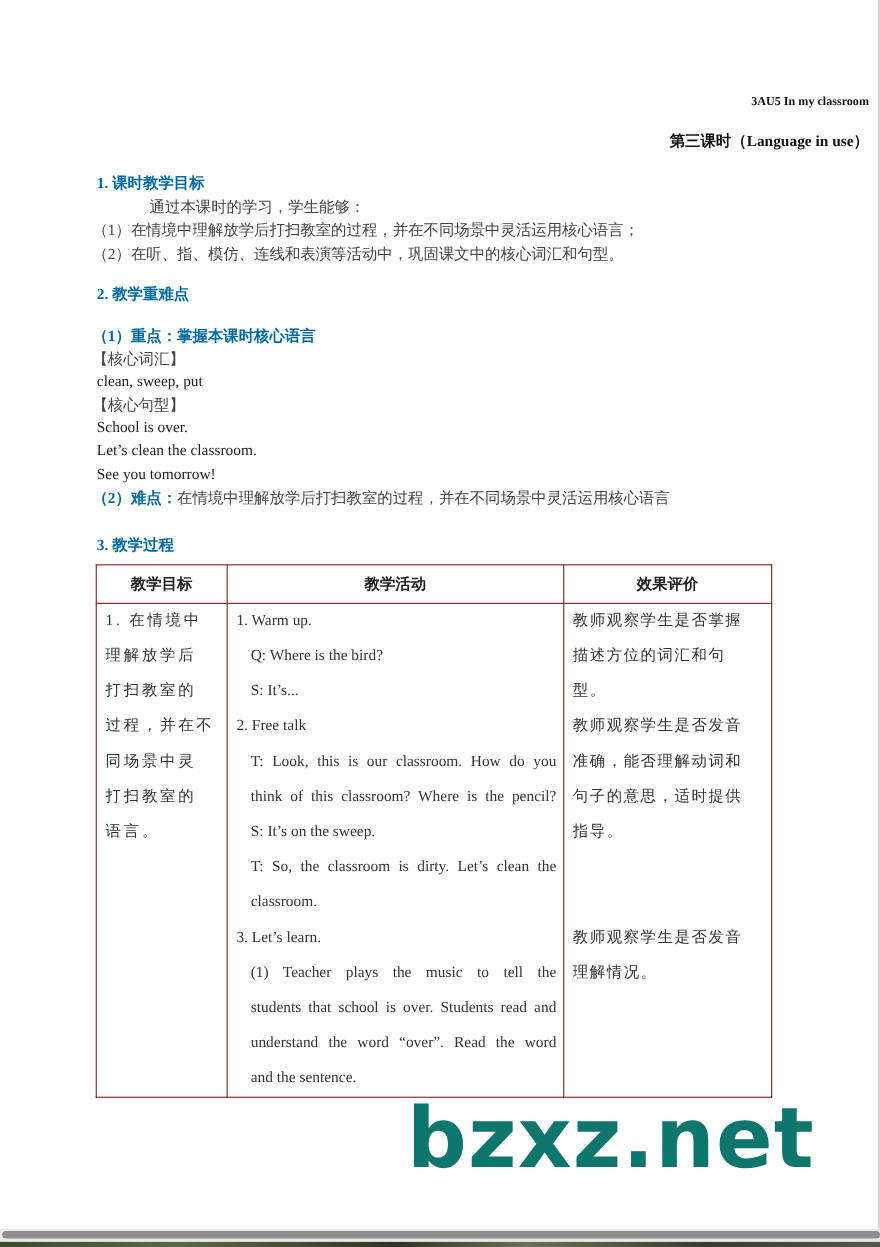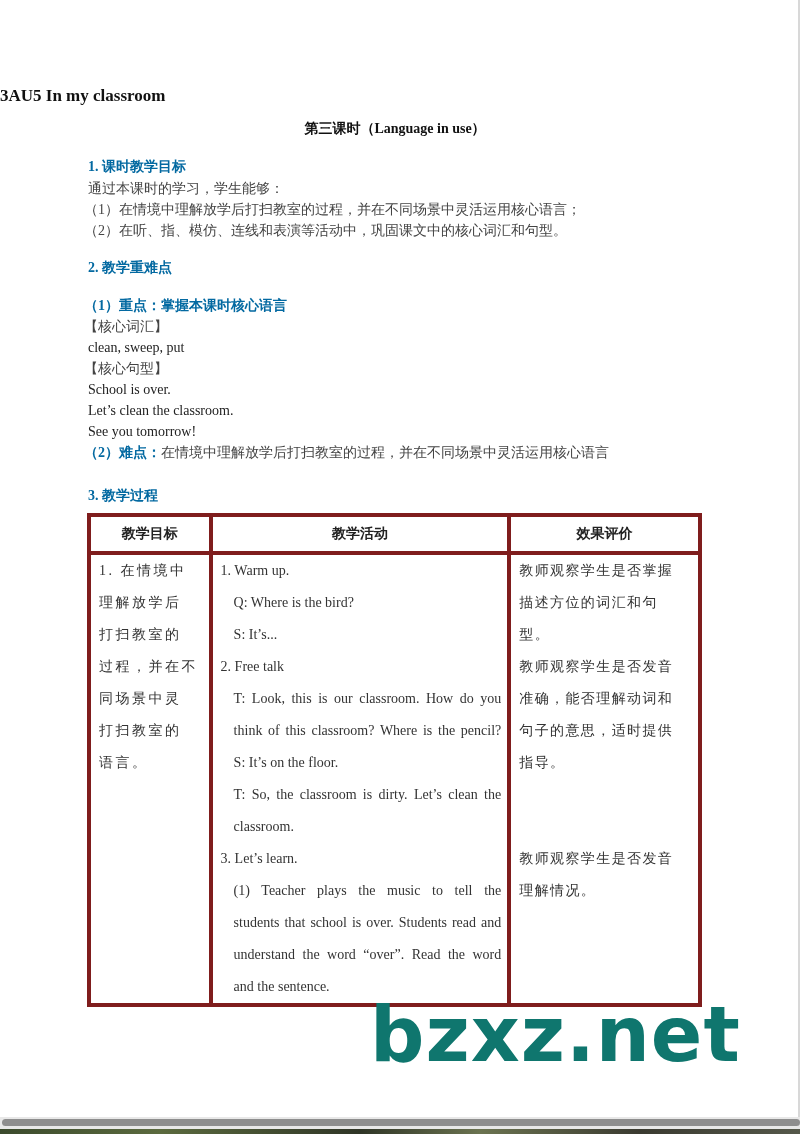--- a/index.html
+++ b/index.html
@@ -3,36 +3,36 @@
 <meta charset="utf-8">
 <style>
   html, body { margin: 0; padding: 0; }
   body {
     width: 800px; height: 1134px; position: relative; overflow: hidden;
     background: #ffffff; color: #1a1a1a;
     font-family: "Liberation Serif", "DejaVu Serif", serif;
   }
   .page { position: absolute; left: 0; top: 0; width: 800px; height: 1115px; background: #fff; }
   .title {
-    position: absolute; left: 0; width: 790px; top: 86px; text-align: left;
-    font-weight: bold; font-size: 17px; color: #111;
+    position: absolute; left: 0; width: 790px; top: 86px; text-align: right;
+    font-weight: bold; font-size: 11px; color: #111;
   }
   .subtitle {
-    position: absolute; left: 0; width: 790px; top: 120px; text-align: center;
+    position: absolute; left: 0; width: 790px; top: 120px; text-align: right;
     font-weight: bold; font-size: 14px; color: #111;
   }
   .line { position: absolute; left: 88px; font-size: 14px; white-space: nowrap; color: #222; }
   .bold { font-weight: bold; color: #0369a1; }
   .light { color: #444; }
 
   table.proc {
     position: absolute; left: 87px; top: 513px; width: 615px;
     border-collapse: collapse; font-size: 14px; color: #333;
   }
-  table.proc th, table.proc td { border: 4px solid #7f1d1d; vertical-align: top; }
+  table.proc th, table.proc td { border: 1px solid #7f1d1d; vertical-align: top; }
   table.proc th { height: 32px; font-weight: bold; color: #222; text-align: center; vertical-align: middle; }
   .c1 { width: 105px; }
   .c2 { width: 325px; }
   .c3 { width: 181px; }
   td .cell-line { height: 32px; line-height: 32px; white-space: nowrap; }
   td.goal { padding: 0 6px 0 8px; letter-spacing: 2.5px; }
   td.act { padding: 0 6px 0 8px; }
   td.act .indent { padding-left: 13px; }
   td.act .just { text-align: justify; text-align-last: justify; white-space: normal; }
   td.eval { padding: 0 4px 0 8px; letter-spacing: 1.4px; }
@@ -50,21 +50,21 @@
   .right-edge { position: absolute; right: 0; top: 0; width: 2px; height: 1117px; background: #d8d8d8; }
 </style>
 </head>
 <body>
 
 <div class="page">
   <div class="title">3AU5 In my classroom</div>
   <div class="subtitle">第三课时（Language in use）</div>
 
   <div class="line bold" style="top:158px;">1. 课时教学目标</div>
-  <div class="line light" style="top:180px;">通过本课时的学习，学生能够：</div>
+  <div class="line light" style="top:180px;margin-left:48px;">通过本课时的学习，学生能够：</div>
   <div class="line light" style="top:201px; left:84px;">（1）在情境中理解放学后打扫教室的过程，并在不同场景中灵活运用核心语言；</div>
   <div class="line light" style="top:222px; left:84px;">（2）在听、指、模仿、连线和表演等活动中，巩固课文中的核心词汇和句型。</div>
 
   <div class="line bold" style="top:259px;">2. 教学重难点</div>
   <div class="line" style="top:297px; left:84px;">
     <span class="bold">（1）重点：</span><span class="bold">掌握本课时核心语言</span>
   </div>
   <div class="line light" style="top:318px; left:84px;">【核心词汇】</div>
   <div class="line" style="top:340px;">clean, sweep, put</div>
   <div class="line light" style="top:360px; left:84px;">【核心句型】</div>
@@ -96,21 +96,21 @@
           <div class="cell-line">打扫教室的</div>
           <div class="cell-line">语言。</div>
         </td>
         <td class="act c2">
           <div class="cell-line">1. Warm up.</div>
           <div class="cell-line indent">Q: Where is the bird?</div>
           <div class="cell-line indent">S: It’s...</div>
           <div class="cell-line">2. Free talk</div>
           <div class="cell-line indent just">T: Look, this is our classroom. How do you</div>
           <div class="cell-line indent just">think of this classroom? Where is the pencil?</div>
-          <div class="cell-line indent">S: It’s on the floor.</div>
+          <div class="cell-line indent">S: It’s on the sweep.</div>
           <div class="cell-line indent just">T: So, the classroom is dirty. Let’s clean the</div>
           <div class="cell-line indent">classroom.</div>
           <div class="cell-line">3. Let’s learn.</div>
           <div class="cell-line indent just">(1) Teacher plays the music to tell the</div>
           <div class="cell-line indent just">students that school is over. Students read and</div>
           <div class="cell-line indent just">understand the word “over”. Read the word</div>
           <div class="cell-line indent">and the sentence.</div>
         </td>
         <td class="eval c3">
           <div class="cell-line">教师观察学生是否掌握</div>

